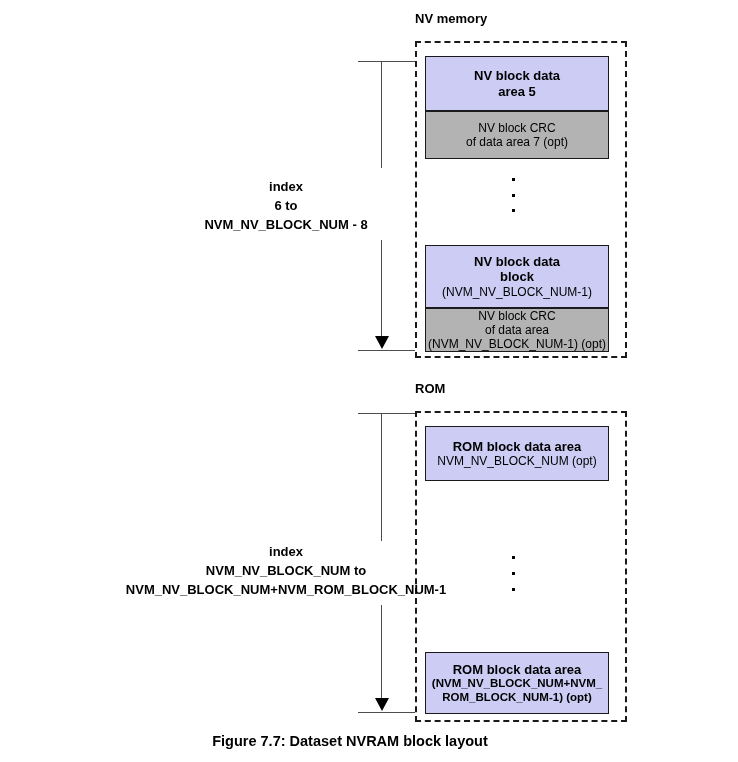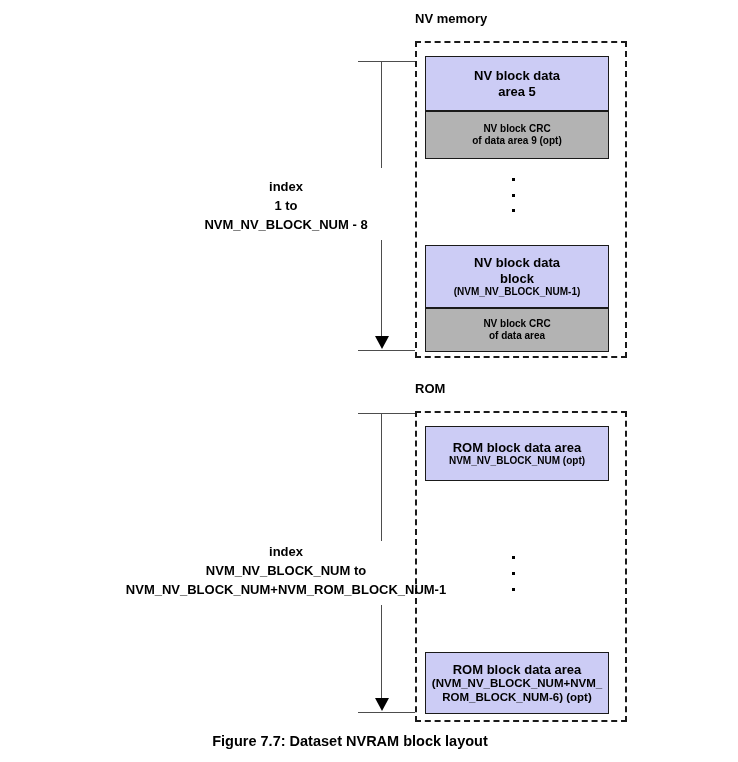--- a/index.html
+++ b/index.html
@@ -54,22 +54,22 @@
   }
   .block.crc {
     background: #b3b3b3;
   }
   .ln-main {
     font-size: 13px;
     font-weight: bold;
     white-space: nowrap;
   }
   .ln-sub {
-    font-size: 10px;
-    font-weight: bold;
+    font-size: 12px;
+    font-weight: normal;
     white-space: nowrap;
   }
   .ln-wrap {
     font-size: 11.5px;
     font-weight: bold;
     white-space: normal;
     word-break: break-all;
     padding: 0 2px;
   }
 
@@ -135,51 +135,52 @@
 
   <div class="section-title" style="left:415px; top:11px; width:212px;">NV memory</div>
 
   <div class="region-box" style="left:415px; top:41px; width:212px; height:317px;"></div>
 
   <div class="tick" style="left:358px; top:61px; width:57px;"></div>
   <div class="stem" style="left:381px; top:61px; height:107px;"></div>
 
   <div class="index-label" style="left:161px; top:178px; width:250px;">
     <div>index</div>
-    <div>1 to</div>
+    <div>6 to</div>
     <div>NVM_NV_BLOCK_NUM - 8</div>
   </div>
 
   <div class="stem" style="left:381px; top:240px; height:96px;"></div>
   <div class="arrowhead" style="left:375px; top:336px;"></div>
   <div class="tick" style="left:358px; top:350px; width:57px;"></div>
 
   <div class="block data" style="left:425px; top:56px; width:184px; height:55px;">
     <div class="ln-main">NV block data</div>
     <div class="ln-main">area 5</div>
   </div>
   <div class="block crc" style="left:425px; top:111px; width:184px; height:48px;">
     <div class="ln-sub">NV block CRC</div>
-    <div class="ln-sub">of  data area 9 (opt)</div>
+    <div class="ln-sub">of  data area 7 (opt)</div>
   </div>
 
   <div class="ellipsis" style="left:511px; top:178px; width:4px; height:34px;">
     <span></span>
     <span></span>
     <span></span>
   </div>
 
   <div class="block data" style="left:425px; top:245px; width:184px; height:63px;">
     <div class="ln-main">NV block data</div>
     <div class="ln-main">block</div>
     <div class="ln-sub">(NVM_NV_BLOCK_NUM-1)</div>
   </div>
   <div class="block crc" style="left:425px; top:308px; width:184px; height:44px;">
     <div class="ln-sub">NV block CRC</div>
     <div class="ln-sub">of  data area</div>
+    <div class="ln-sub">(NVM_NV_BLOCK_NUM-1) (opt)</div>
   </div>
 
   <div class="section-title" style="left:415px; top:381px; width:212px;">ROM</div>
 
   <div class="region-box" style="left:415px; top:411px; width:212px; height:311px;"></div>
 
   <div class="tick" style="left:358px; top:413px; width:57px;"></div>
   <div class="stem" style="left:381px; top:413px; height:128px;"></div>
 
   <div class="index-label" style="left:80px; top:543px; width:412px;">
@@ -198,18 +199,18 @@
   </div>
 
   <div class="ellipsis" style="left:511px; top:556px; width:4px; height:35px;">
     <span></span>
     <span></span>
     <span></span>
   </div>
 
   <div class="block data" style="left:425px; top:652px; width:184px; height:62px;">
     <div class="ln-main">ROM block data area</div>
-    <div class="ln-wrap">(NVM_NV_BLOCK_NUM+NVM_ROM_BLOCK_NUM-6) (opt)</div>
+    <div class="ln-wrap">(NVM_NV_BLOCK_NUM+NVM_ROM_BLOCK_NUM-1) (opt)</div>
   </div>
 
   <div id="caption" style="top:733px;">Figure 7.7: Dataset NVRAM block layout</div>
 
 </div>
 
 </body></html>

